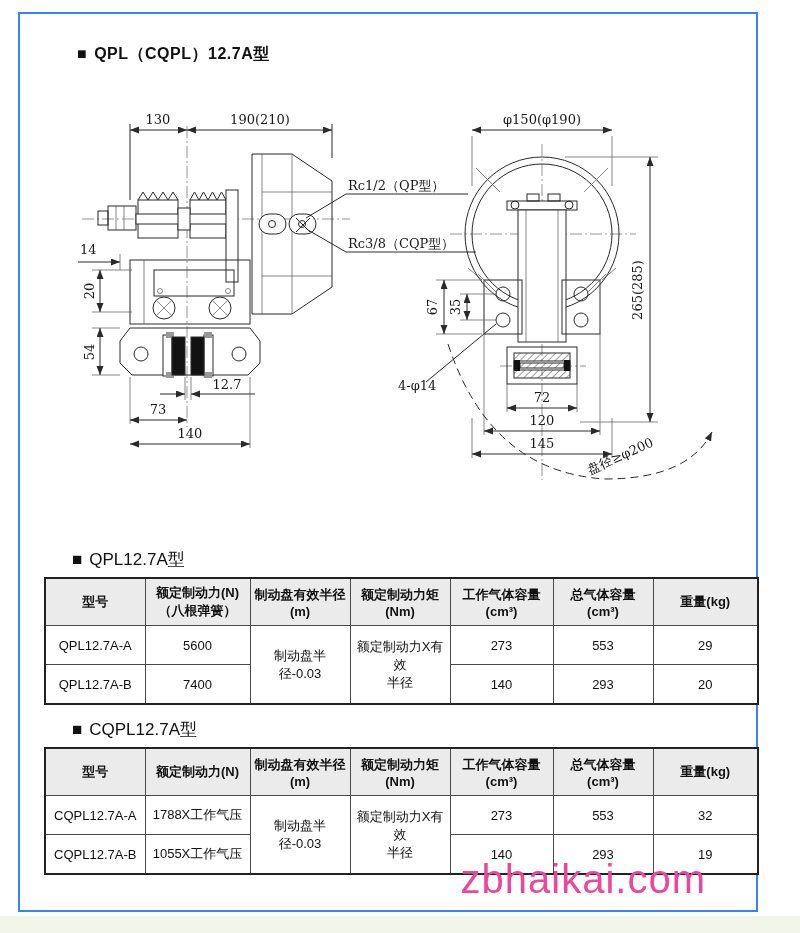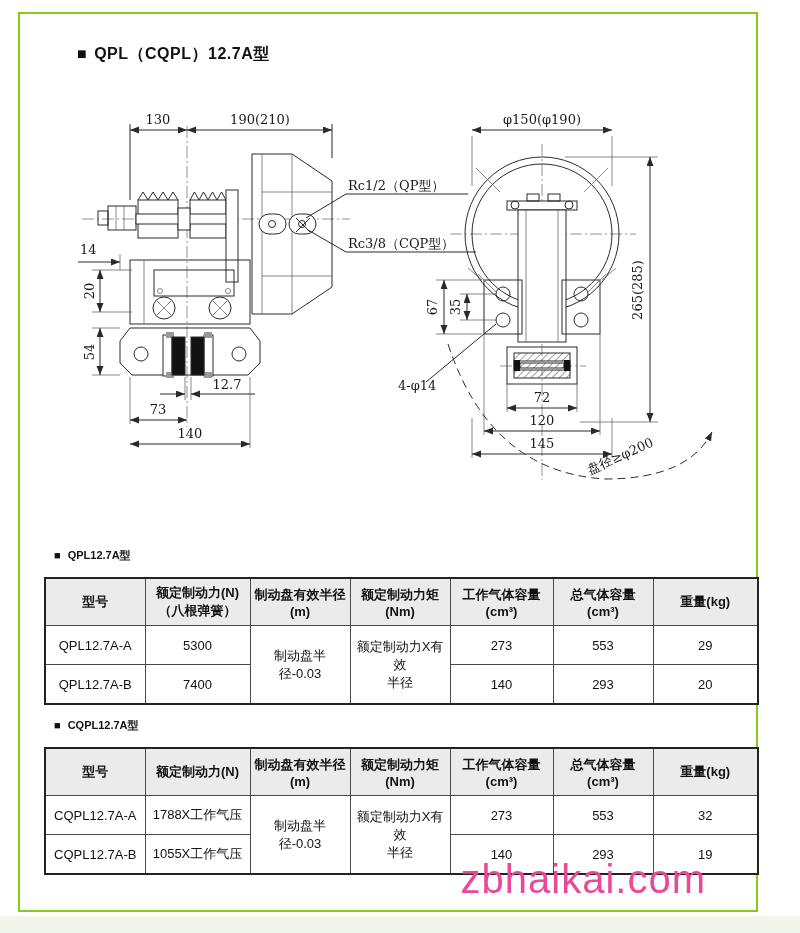--- a/index.html
+++ b/index.html
@@ -1,25 +1,25 @@
 <!DOCTYPE html>
 <html><head>
 <meta charset="utf-8">
 <style>
   html,body{margin:0;padding:0;background:#fdfdfd;}
   .stage{position:relative;width:800px;height:933px;background:#fff;overflow:hidden;
          font-family:"Liberation Sans",sans-serif;color:#111;}
   .card{position:absolute;left:18px;top:12px;width:736px;height:896px;
-        background:#fff;border:2px solid #84cc16;}
+        background:#fff;border:2px solid #3b82f6;}
   .bottom-strip{position:absolute;left:0;top:916px;width:800px;height:17px;background:#f2f5ea;}
   .page-title{position:absolute;left:57px;top:30px;font-size:16px;font-weight:bold;letter-spacing:.5px;}
   .marker{display:inline-block;margin-right:7px;}
   .drawing{position:absolute;left:0;top:68px;width:740px;height:450px;}
   .caption{position:absolute;left:137px;top:486px;font-size:17px;font-weight:bold;letter-spacing:1px;}
-  .tbl-title{position:absolute;left:34px;font-size:11px;font-weight:bold;}
+  .tbl-title{position:absolute;left:52px;font-size:17px;font-weight:normal;}
   .tbl-title.t1{top:534px}
   .tbl-title.t2{top:704px}
   table.spec{position:absolute;left:24px;border-collapse:collapse;table-layout:fixed;
              width:713px;font-size:13px;border:2px solid #222;}
   table.spec.t1{top:563px}
   table.spec.t2{top:733px}
   table.spec th,table.spec td{border:1px solid #4a4a4a;text-align:center;vertical-align:middle;
              white-space:pre-line;padding:2px 3px;}
   table.spec th{background:#ebebeb;font-weight:bold;height:42px;font-size:13px;}
   table.spec td{height:34px;background:#fff;}
@@ -251,21 +251,21 @@
         <th>额定制动力矩
 (Nm)</th>
         <th>工作气体容量
 (cm³)</th>
         <th>总气体容量
 (cm³)</th>
         <th>重量(kg)</th>
       </tr>
       <tr>
         <td>QPL12.7A-A</td>
-        <td>5300</td>
+        <td>5600</td>
         <td rowspan="2">制动盘半径-0.03</td>
         <td rowspan="2">额定制动力X有效
 半径</td>
         <td>273</td>
         <td>553</td>
         <td>29</td>
       </tr>
       <tr>
         <td>QPL12.7A-B</td>
         <td>7400</td>

